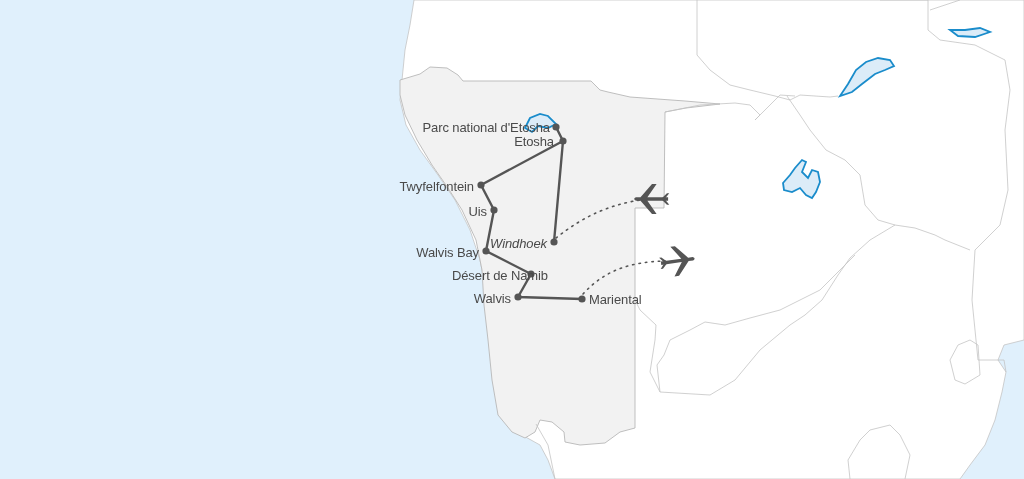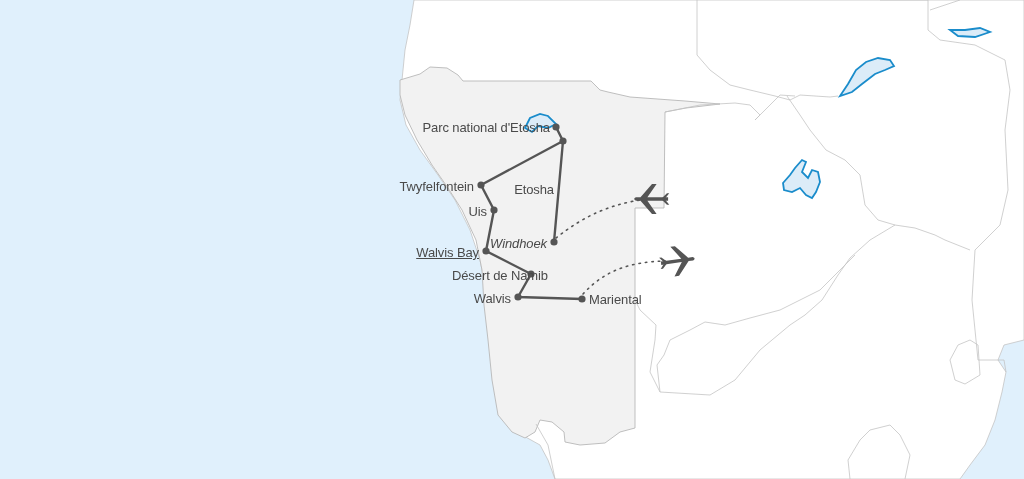--- a/index.html
+++ b/index.html
@@ -64,21 +64,21 @@
       <path d="M-14,-1.5 L4,-1.5 L-4,-13 L0,-13 L10,-1.5 L14,-1.5 Q17,0 14,1.5 L10,1.5 L0,13 L-4,13 L4,1.5 L-14,1.5 L-14,1.5 Z"></path>
       <path d="M-11,0 L-15,-5 L-13,-5 L-9,-1 Z M-11,0 L-15,5 L-13,5 L-9,1 Z"></path>
     </g>
     <g fill="#555555" transform="translate(677,261) rotate(-8) scale(1.15)">
       <path d="M-14,-1.5 L4,-1.5 L-4,-13 L0,-13 L10,-1.5 L14,-1.5 Q17,0 14,1.5 L10,1.5 L0,13 L-4,13 L4,1.5 L-14,1.5 Z"></path>
       <path d="M-11,0 L-15,-5 L-13,-5 L-9,-1 Z M-11,0 L-15,5 L-13,5 L-9,1 Z"></path>
     </g>
   </svg>
 
   <span class="label r" style="left:550px;top:120px;">Parc national d'Etosha</span>
-  <span class="label r" style="left:554px;top:134px;margin-top:48px;">Etosha</span>
+  <span class="label r" style="left:554px;top:134px;">Etosha</span>
   <span class="label r" style="left:474px;top:179px;text-align:center;">Twyfelfontein</span>
   <span class="label r" style="left:487px;top:204px;">Uis</span>
   <span class="label r" style="left:547px;top:236px;font-style:italic;">Windhoek</span>
-  <span class="label r" style="left:479px;top:245px;text-decoration:underline;">Walvis Bay</span>
+  <span class="label r" style="left:479px;top:245px;">Walvis Bay</span>
   <span class="label r" style="left:548px;top:268px;">Désert de Namib</span>
   <span class="label r" style="left:511px;top:291px;">Walvis</span>
   <span class="label" style="left:589px;top:292px;">Mariental</span>
 </div>
 
 </body></html>

